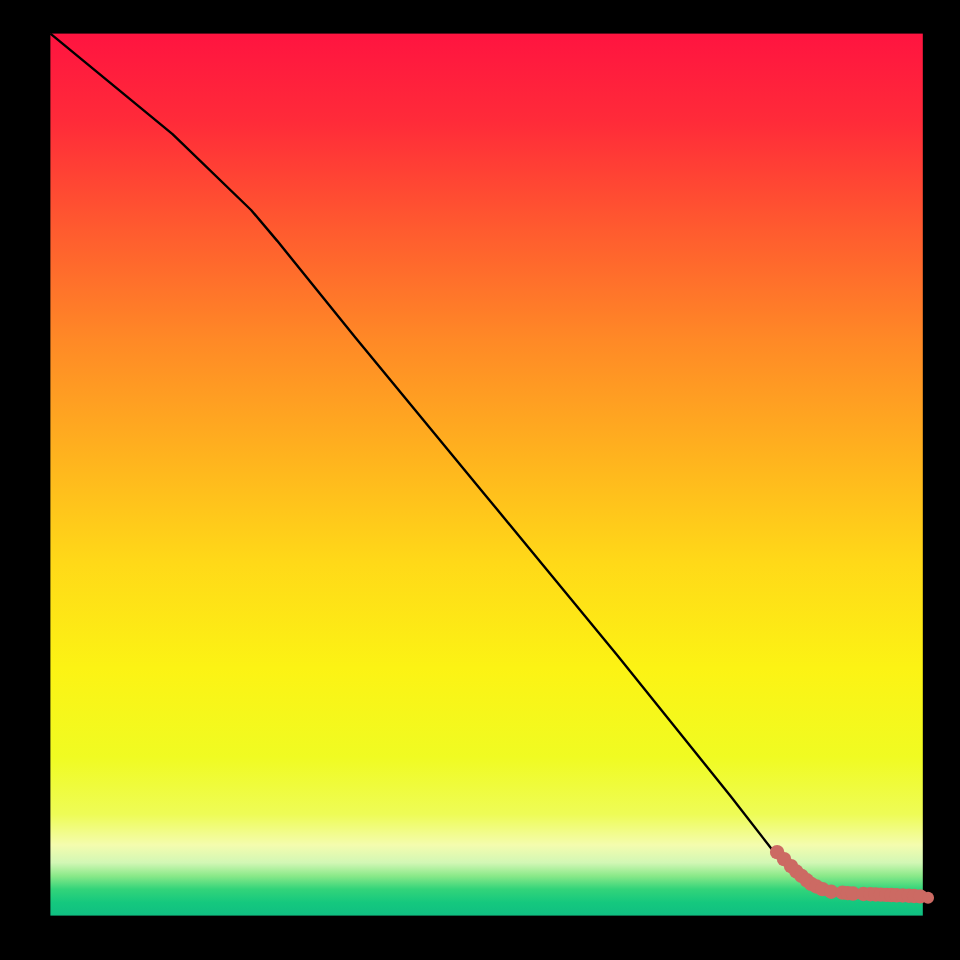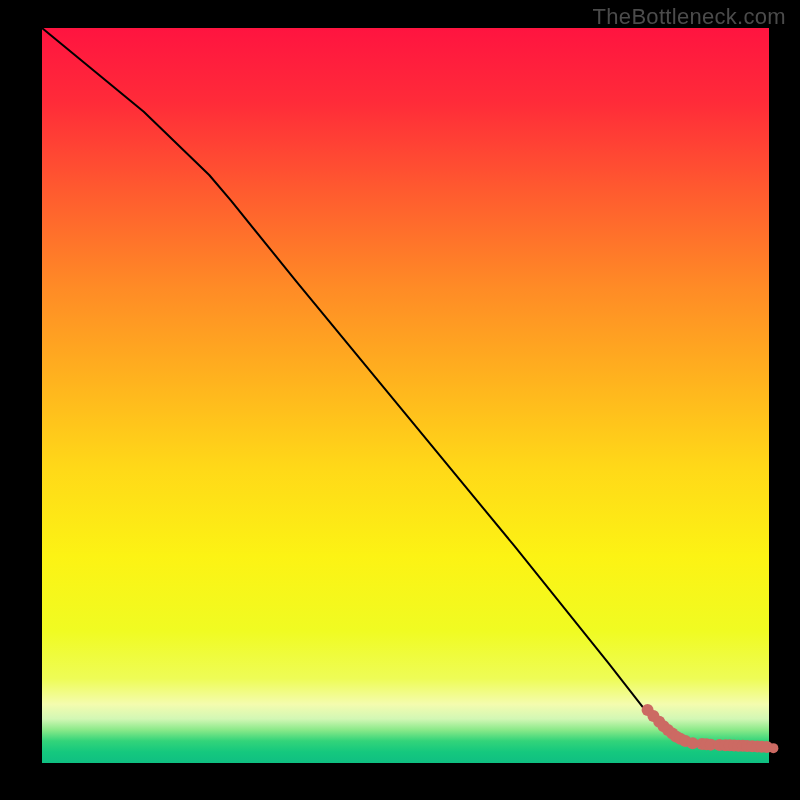--- a/index.html
+++ b/index.html
@@ -29,21 +29,20 @@
   svg {
     position: absolute;
     top: 0;
     left: 0;
   }
 </style>
 </head>
 <body>
 
 <div class="container">
-  <div class="watermark">TheBottleneck.com</div>
   <svg id="chart-svg" width="800" height="800" viewBox="0 0 800 800">
     <defs>
       <linearGradient id="bgGrad" x1="0" y1="0" x2="0" y2="1">
           <stop offset="0%" stop-color="#ff1440"></stop>
           <stop offset="10%" stop-color="#ff2b39"></stop>
           <stop offset="22%" stop-color="#ff5a2f"></stop>
           <stop offset="35%" stop-color="#ff8a26"></stop>
           <stop offset="48%" stop-color="#ffb31e"></stop>
           <stop offset="60%" stop-color="#ffd918"></stop>
           <stop offset="72%" stop-color="#fcf314"></stop>

